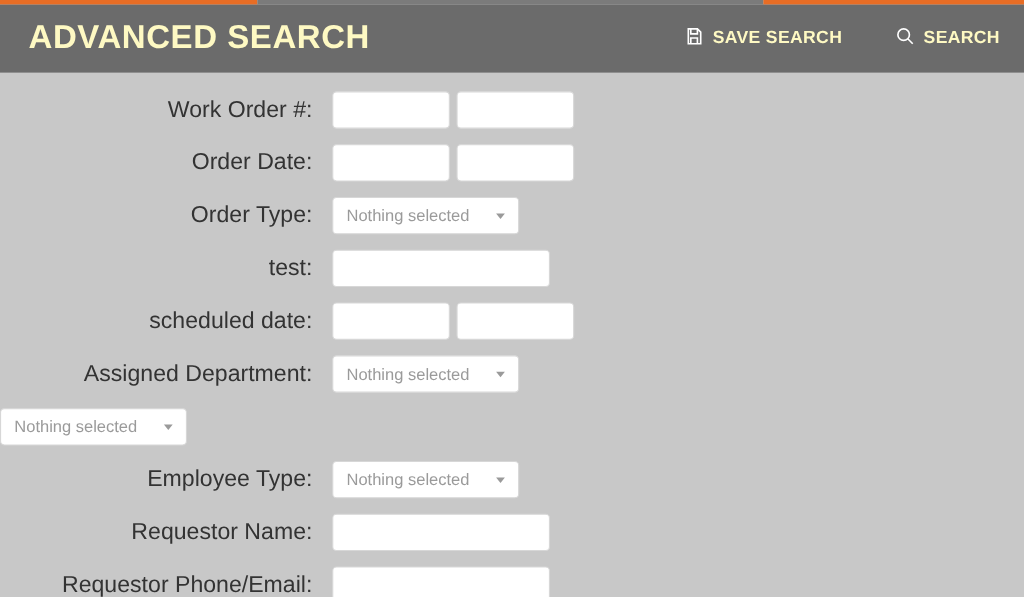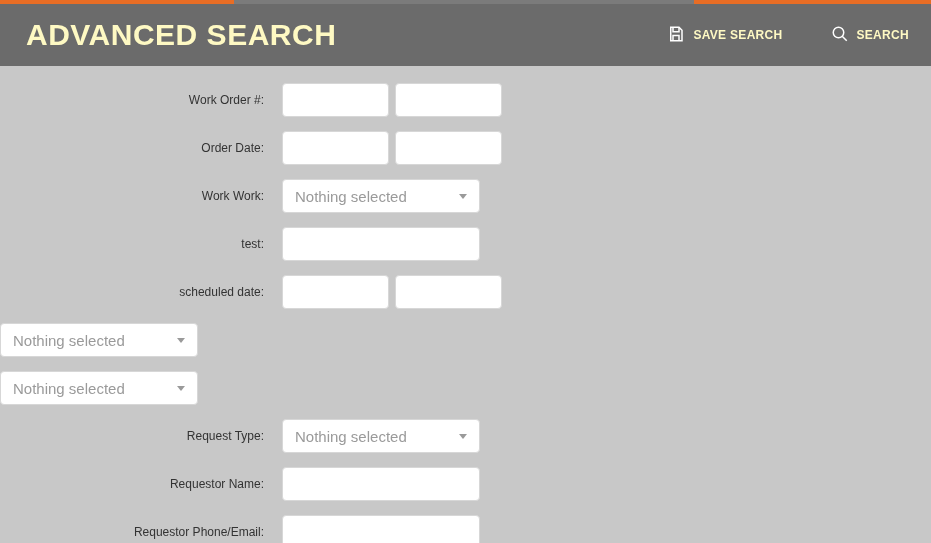--- a/index.html
+++ b/index.html
@@ -29,42 +29,43 @@
   .header .title {
     font-size: 30px;
     font-weight: 600;
     letter-spacing: 0.5px;
     flex: 1;
   }
   .header .action {
     display: flex;
     align-items: center;
     gap: 8px;
-    font-size: 12px;
+    font-size: 16px;
     font-weight: 600;
     cursor: pointer;
     letter-spacing: 0.3px;
   }
   .header .action + .action { margin-left: 48px; text-align: right; }
   .header .action svg { width: 18px; height: 18px; fill: none; stroke: #fff; stroke-width: 2; }
 
   .form-area {
     padding-top: 10px;
   }
   .form-row {
     display: flex;
     align-items: center;
     height: 48px;
   }
   .form-label {
     width: 282px;
     text-align: right;
     padding-right: 18px;
     color: #333;
-    font-size: 12px;
+    font-size: 21px;
+    margin-left: 20px;
   }
   .field-cell {
     display: flex;
     gap: 6px;
   }
   .text-input {
     background: #fff;
     border: 1px solid #d7d7d7;
     border-radius: 4px;
     height: 34px;
@@ -75,21 +76,21 @@
   }
   .text-input.single { width: 198px; }
   .text-input.range  { width: 107px; }
   .text-input.range2 { width: 107px; }
 
   .select-box {
     background: #fff;
     border: 1px solid #d7d7d7;
     border-radius: 4px;
     height: 34px;
-    width: 198px;
+    width: 170px;
     display: flex;
     align-items: center;
     padding: 0 12px;
     cursor: pointer;
     justify-content: space-between;
   }
   .select-box .placeholder {
     color: #9a9a9a;
     font-size: 15px;
   }
@@ -146,21 +147,21 @@
 
   <div class="form-row">
     <div class="form-label">Order Date:</div>
     <div class="field-cell">
       <input class="text-input range" style="">
       <input class="text-input range2" style="">
     </div>
   </div>
 
   <div class="form-row">
-    <div class="form-label">Work Work:</div>
+    <div class="form-label">Order Type:</div>
     <div class="field-cell">
       <div class="select-box">
         <span class="placeholder">Nothing selected</span>
         <span class="caret"></span>
       </div>
     </div>
   </div>
 
   <div class="form-row">
     <div class="form-label">test:</div>
@@ -171,39 +172,40 @@
 
   <div class="form-row">
     <div class="form-label">scheduled date:</div>
     <div class="field-cell">
       <input class="text-input range" style="">
       <input class="text-input range2" style="">
     </div>
   </div>
 
   <div class="form-row">
-    <div class="field-cell">
-      <div class="select-box">
-        <span class="placeholder">Nothing selected</span>
-        <span class="caret"></span>
-      </div>
-    </div>
-  </div>
-
-  <div class="form-row">
-    <div class="field-cell">
-      <div class="select-box">
-        <span class="placeholder">Nothing selected</span>
-        <span class="caret"></span>
-      </div>
-    </div>
-  </div>
-
-  <div class="form-row">
-    <div class="form-label">Request Type:</div>
+    <div class="form-label">Assigned Department:</div>
+    <div class="field-cell">
+      <div class="select-box">
+        <span class="placeholder">Nothing selected</span>
+        <span class="caret"></span>
+      </div>
+    </div>
+  </div>
+
+  <div class="form-row">
+    <div class="field-cell">
+      <div class="select-box">
+        <span class="placeholder">Nothing selected</span>
+        <span class="caret"></span>
+      </div>
+    </div>
+  </div>
+
+  <div class="form-row">
+    <div class="form-label">Employee Type:</div>
     <div class="field-cell">
       <div class="select-box">
         <span class="placeholder">Nothing selected</span>
         <span class="caret"></span>
       </div>
     </div>
   </div>
 
   <div class="form-row">
     <div class="form-label">Requestor Name:</div>

